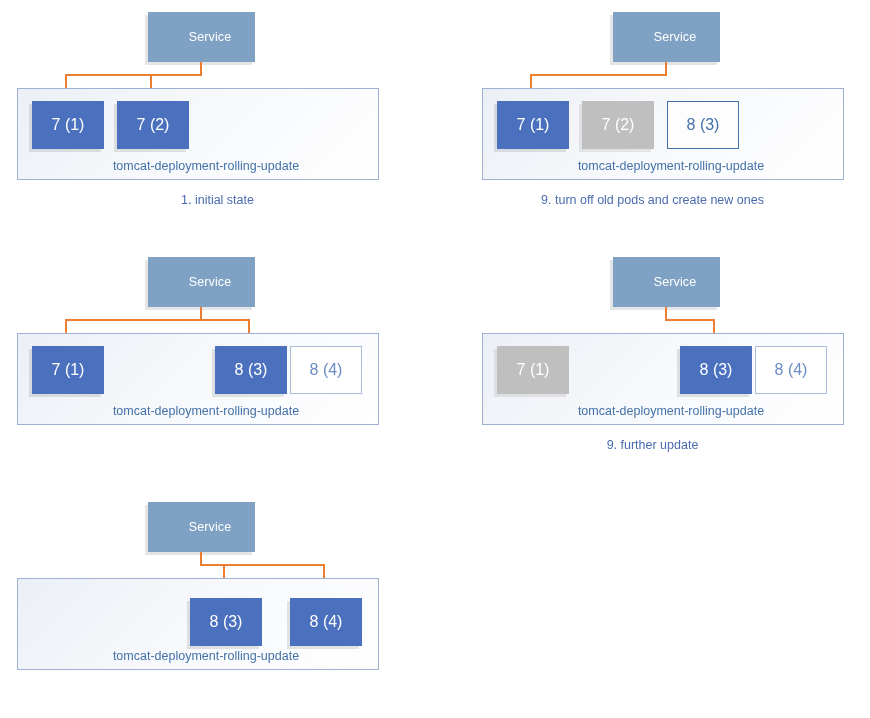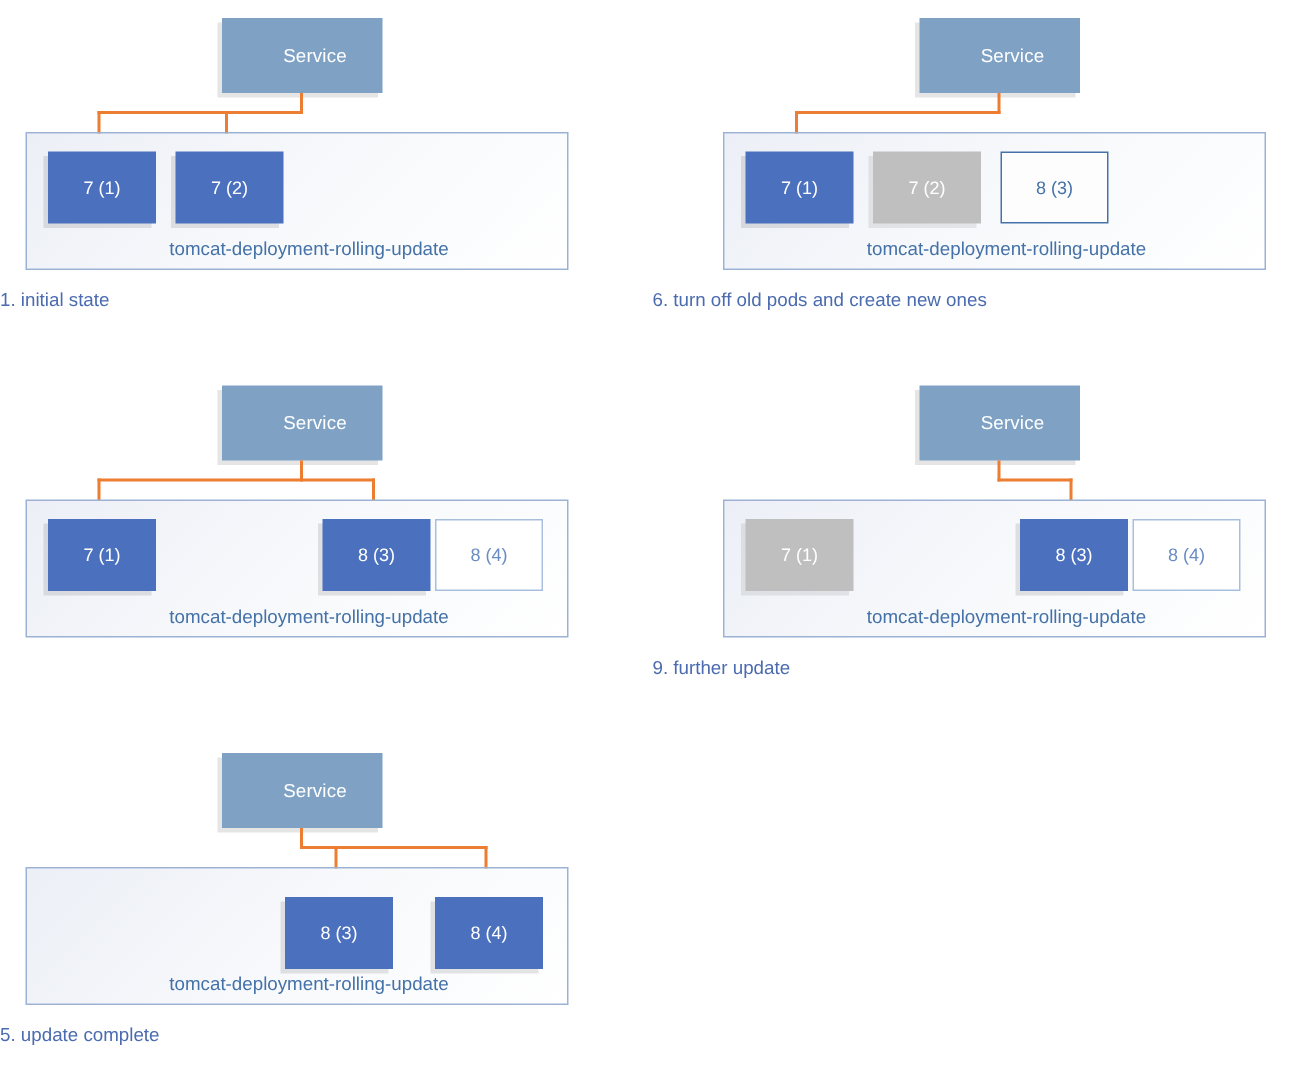--- a/index.html
+++ b/index.html
@@ -70,21 +70,21 @@
 
   
   .pod {
     position: absolute;
     width: 72px;
     height: 48px;
     display: flex;
     align-items: center;
     justify-content: center;
     box-sizing: border-box;
-    font-size: 12px;
+    font-size: 16px;
     line-height: 1;
   }
   .pod.active {
     background: #4A70BE;
     color: #ffffff;
     box-shadow: -3px 3px 0 0 rgba(0,0,0,0.10);
   }
   .pod.terminating {
     background: #BFBFBF;
     color: #ffffff;
@@ -115,20 +115,21 @@
     height: 0;
     border-left: 6px solid transparent;
     border-right: 6px solid transparent;
     border-top: 9px solid #ED7D31;
   }
 
   
   .caption {
     position: absolute;
     width: 100%;
+    text-align: center;
     color: #4A6BAF;
     font-size: 12.5px;
     line-height: 1;
   }
 </style>
 </head>
 <body>
 
 <div id="diagram-root">
 
@@ -177,21 +178,21 @@
     <div class="pod active" style="left:62px; top:101px;">
       <span>7 (1)</span>
     </div>
     <div class="pod terminating" style="left:147px; top:101px;">
       <span>7 (2)</span>
     </div>
     <div class="pod pending" style="left:232px; top:101px;">
       <span>8 (3)</span>
     </div>
 
-    <div class="caption" style="top:194px;">6. turn off old pods and create new ones</div>
+    <div class="caption" style="top:194px;">9. turn off old pods and create new ones</div>
   </div>
 
   <div class="panel" style="left:0px; top:245px;">
 
     <div class="service-box" style="left:148px; top:12px;">
       <span class="service-label">Service</span>
     </div>
 
     <div class="conn v" style="left:200px; top:62px; height:14px;"></div>
     <div class="conn h" style="left:65px;  top:74px; width:185px;"></div>
@@ -261,16 +262,15 @@
       <span class="deployment-label">tomcat-deployment-rolling-update</span>
     </div>
 
     <div class="pod active" style="left:190px; top:108px;">
       <span>8 (3)</span>
     </div>
     <div class="pod active" style="left:290px; top:108px;">
       <span>8 (4)</span>
     </div>
 
-    <div class="caption" style="top:194px;">5. update complete</div>
   </div>
 
 </div>
 
 </body></html>

